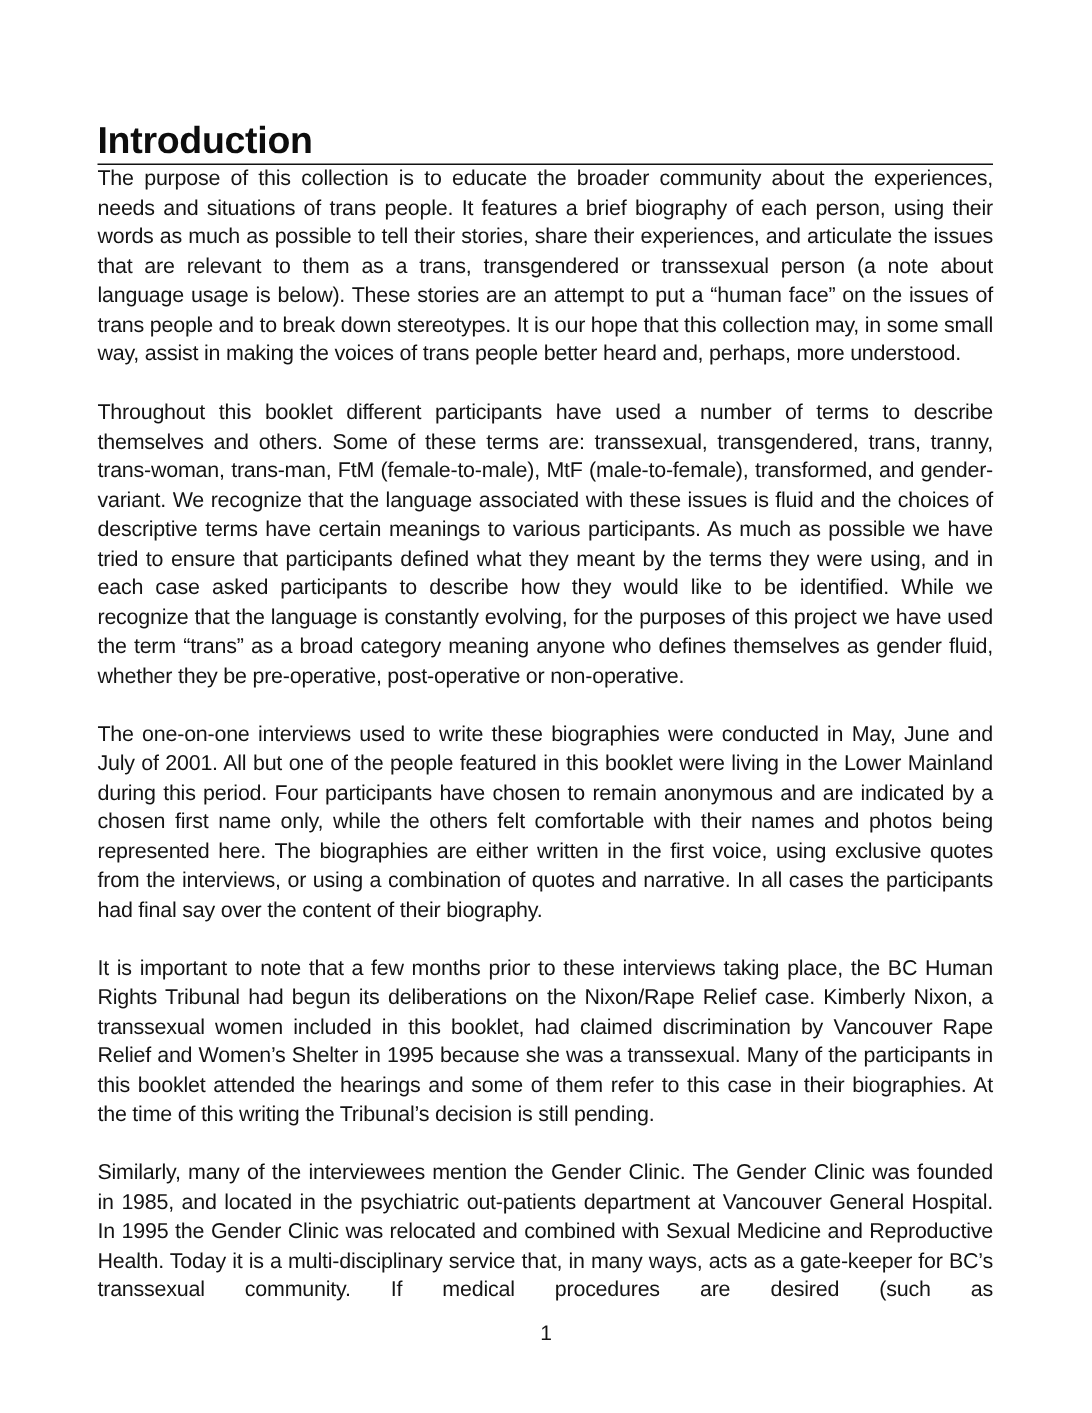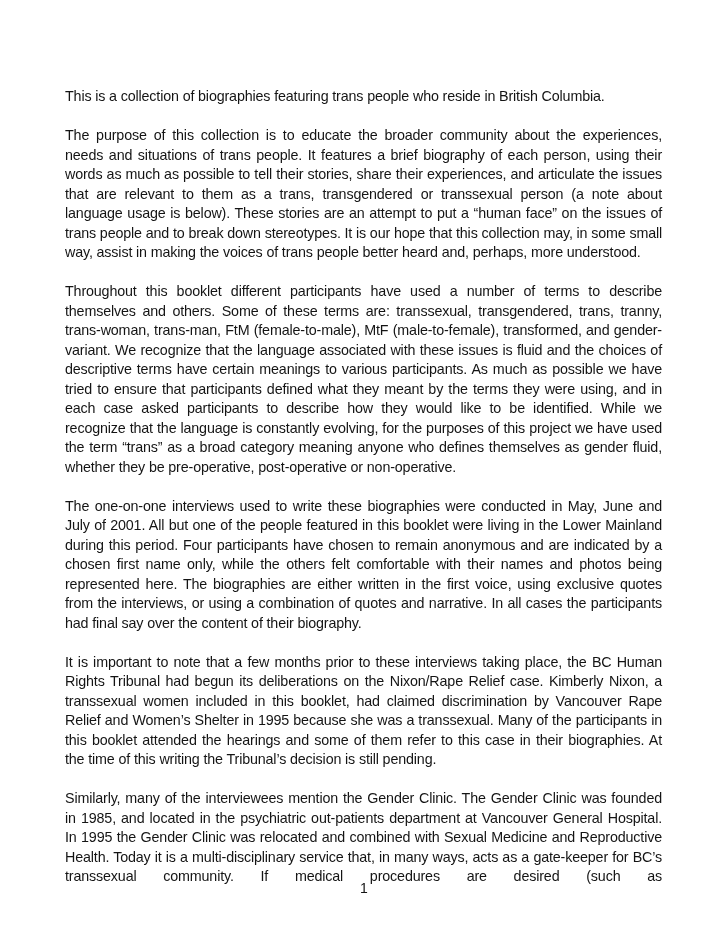--- a/index.html
+++ b/index.html
@@ -50,21 +50,21 @@
     top: 880px;
     text-align: center;
     font-size: 14px;
     color: #141414;
   }
 </style>
 </head>
 <body>
 
 <div class="page">
-  <p class="para first">This is a collection of biographies featuring trans people who reside in British Columbia.</p>
+  <h1 class="heading">Introduction</h1>
   <p class="para">The purpose of this collection is to educate the broader community about the experiences, needs and situations of trans people.  It features a brief biography of each person, using their words as much as possible to tell their stories, share their experiences, and articulate the issues that are relevant to them as a trans, transgendered or transsexual person (a note about language usage is below).  These stories are an attempt to put a “human face” on the issues of trans people and to break down stereotypes.  It is our hope that this collection may, in some small way, assist in making the voices of trans people better heard and, perhaps, more understood.</p>
   <p class="para">Throughout this booklet different participants have used a number of terms to describe themselves and others.  Some of these terms are: transsexual, transgendered, trans, tranny, trans-woman, trans-man, FtM (female-to-male), MtF (male-to-female), transformed, and gender-variant.  We recognize that the language associated with these issues is fluid and the choices of descriptive terms have certain meanings to various participants.  As much as possible we have tried to ensure that participants defined what they meant by the terms they were using, and in each case asked participants to describe how they would like to be identified. While we recognize that the language is constantly evolving, for the purposes of this project we have used the term “trans” as a broad category meaning anyone who defines themselves as gender fluid, whether they be pre-operative, post-operative or non-operative.</p>
   <p class="para">The one-on-one interviews used to write these biographies were conducted in May, June and July of 2001.  All but one of the people featured in this booklet were living in the Lower Mainland during this period.  Four participants have chosen to remain anonymous and are indicated by a chosen first name only, while the others felt comfortable with their names and photos being represented here.  The biographies are either written in the first voice, using exclusive quotes from the interviews, or using a combination of quotes and narrative.  In all cases the participants had final say over the content of their biography.</p>
   <p class="para">It is important to note that a few months prior to these interviews taking place, the BC Human Rights Tribunal had begun its deliberations on the Nixon/Rape Relief case.  Kimberly Nixon, a transsexual women included in this booklet, had claimed discrimination by Vancouver Rape Relief and Women’s Shelter in 1995 because she was a transsexual.  Many of the participants in this booklet attended the hearings and some of them refer to this case in their biographies. At the time of this writing the Tribunal’s decision is still pending.</p>
   <p class="para" style="text-align-last: justify;">Similarly, many of the interviewees mention the Gender Clinic.  The Gender Clinic was founded in 1985, and located in the psychiatric out-patients department at Vancouver General Hospital.  In 1995 the Gender Clinic was relocated and combined with Sexual Medicine and Reproductive Health.  Today it is a multi-disciplinary service that, in many ways, acts as a gate-keeper for BC’s transsexual community.  If medical procedures are desired (such as</p>
 </div>
 
 <div class="page-number">1</div>
 
 </body></html>

